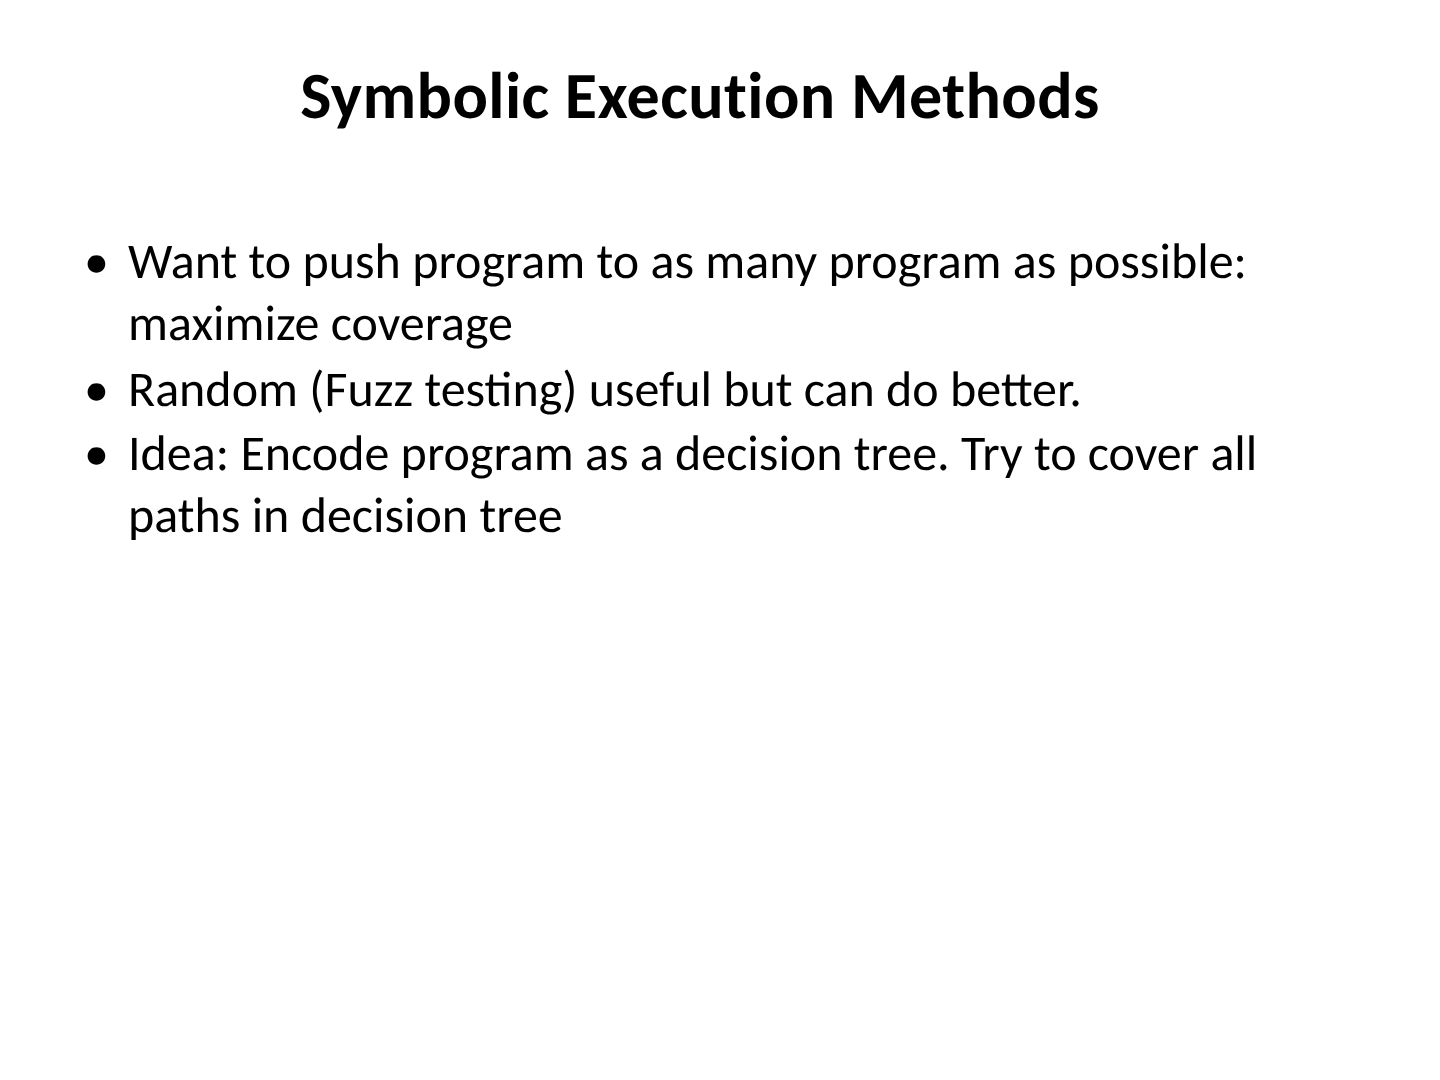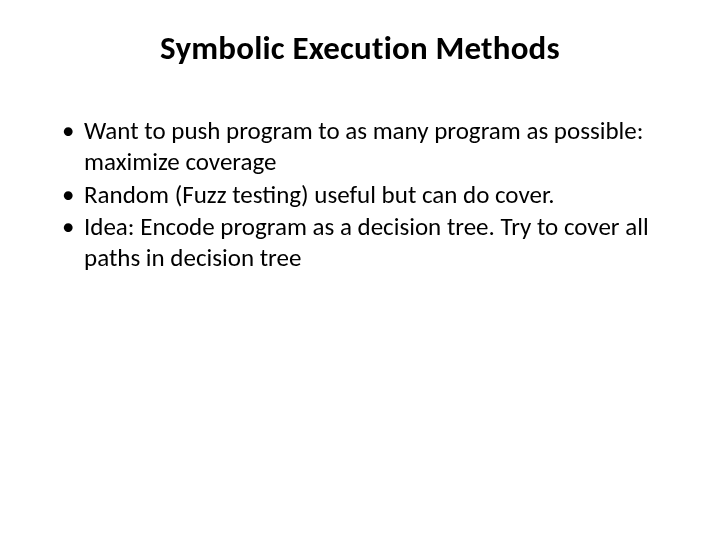--- a/index.html
+++ b/index.html
@@ -7,21 +7,21 @@
       width: 720px;
       height: 540px;
       background: #ffffff;
       font-family: Calibri, "Segoe UI", Arial, sans-serif;
       color: #000000;
       overflow: hidden;
     }
     .slide {
       width: 100%;
       height: 100%;
-      padding: 28px 48px 0 48px;
+      padding: 28px 48px 0 28px;
     }
     .title {
       font-size: 33px;
       font-weight: 700;
       text-align: center;
       margin-bottom: 48px;
       letter-spacing: 0.2px;
     }
     .bullets {
       list-style: none;
@@ -49,20 +49,20 @@
 
 <div class="slide">
   <h1 class="title">Symbolic Execution Methods</h1>
   <ul class="bullets">
     <li>
       <span class="bullet-marker">•</span>
       <span class="bullet-text">Want to push program to as many program as possible: maximize coverage</span>
     </li>
     <li>
       <span class="bullet-marker">•</span>
-      <span class="bullet-text">Random (Fuzz testing) useful but can do cover.</span>
+      <span class="bullet-text">Random (Fuzz testing) useful but can do better.</span>
     </li>
     <li>
       <span class="bullet-marker">•</span>
       <span class="bullet-text">Idea: Encode program as a decision tree.  Try to cover all paths in decision tree</span>
     </li>
   </ul>
 </div>
 
 </body></html>

